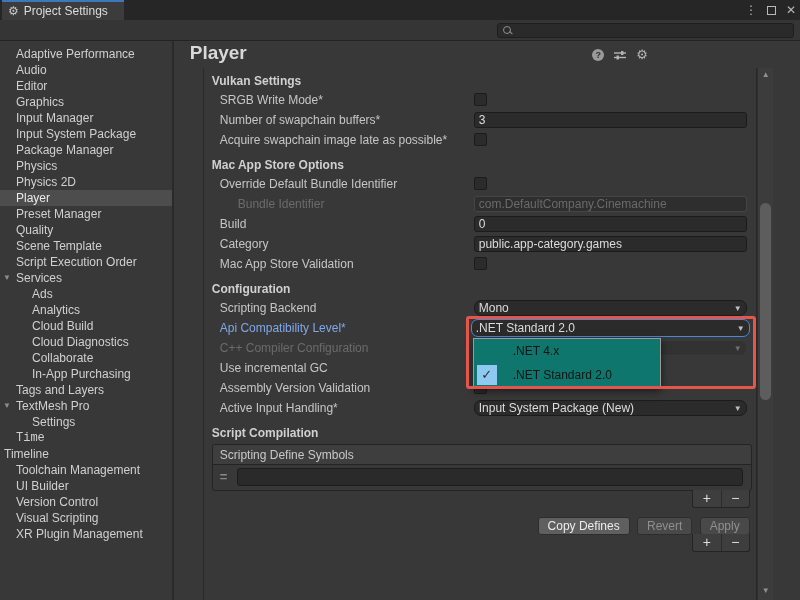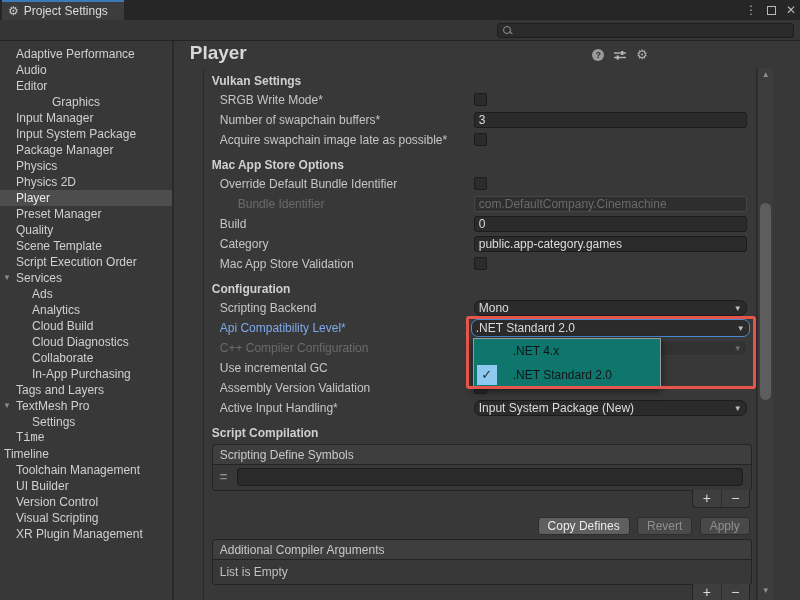--- a/index.html
+++ b/index.html
@@ -130,21 +130,21 @@
       <input value="" style="">
     </div>
   </div>
 
   <div class="bodyrow">
 
     <div class="sidebar" id="sidebar-list">
         <div class="side-row" style="padding-left: 16px;"><span>Adaptive Performance</span></div>
         <div class="side-row" style="padding-left: 16px;"><span>Audio</span></div>
         <div class="side-row" style="padding-left: 16px;"><span>Editor</span></div>
-        <div class="side-row" style="padding-left: 16px; margin-left: 36px;"><span>Graphics</span></div>
+        <div class="side-row" style="padding-left: 16px;"><span>Graphics</span></div>
         <div class="side-row" style="padding-left: 16px;"><span>Input Manager</span></div>
         <div class="side-row" style="padding-left: 16px;"><span>Input System Package</span></div>
         <div class="side-row" style="padding-left: 16px;"><span>Package Manager</span></div>
         <div class="side-row" style="padding-left: 16px;"><span>Physics</span></div>
         <div class="side-row" style="padding-left: 16px;"><span>Physics 2D</span></div>
         <div class="side-row selected" style="padding-left: 16px;"><span>Player</span></div>
         <div class="side-row" style="padding-left: 16px;"><span>Preset Manager</span></div>
         <div class="side-row" style="padding-left: 16px;"><span>Quality</span></div>
         <div class="side-row" style="padding-left: 16px;"><span>Scene Template</span></div>
         <div class="side-row" style="padding-left: 16px;"><span>Script Execution Order</span></div>
@@ -285,24 +285,20 @@
               <span class="pm-btn">−</span>
             </div>
           </div>
 
           <div class="btn-row">
             <span class="btn">Copy Defines</span>
             <span class="btn disabled">Revert</span>
             <span class="btn disabled">Apply</span>
           </div>
 
-          <div class="list-box compiler-box">
-            <div class="list-box-header">Additional Compiler Arguments</div>
-            <div class="empty-row">List is Empty</div>
-          </div>
           <div class="box-footer">
             <div class="pm-bar">
               <span class="pm-btn">+</span>
               <span class="pm-btn">−</span>
             </div>
           </div>
 
           <div class="popup" id="popup-list">
               <div class="popup-item">
                 <span class="pi-label">.NET 4.x</span>

